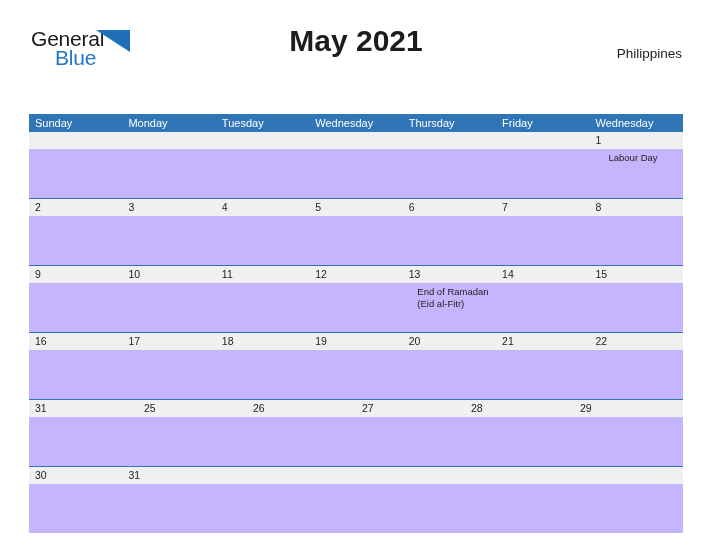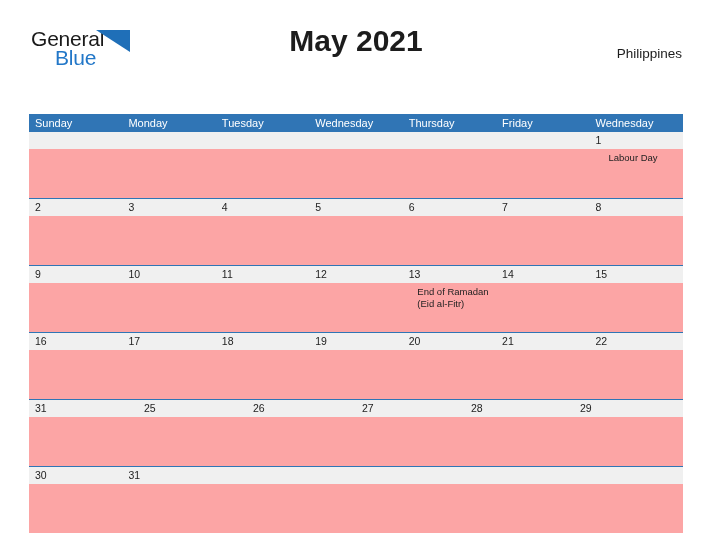--- a/index.html
+++ b/index.html
@@ -137,21 +137,21 @@
     color: #222222;
     padding-left: 6px;
     box-sizing: border-box;
     font-family: "Liberation Sans", sans-serif;
   }
 
   .event-band {
     display: flex;
     width: 654px;
     height: 49px;
-    background: #fca5a5;
+    background: #c4b5fd;
     gap: 15px;
   }
   .event-cell {
     flex: 1 1 0;
     padding-left: 6px;
     padding-top: 3px;
     box-sizing: border-box;
     font-size: 9.5px;
     line-height: 12px;
     color: #222222;

